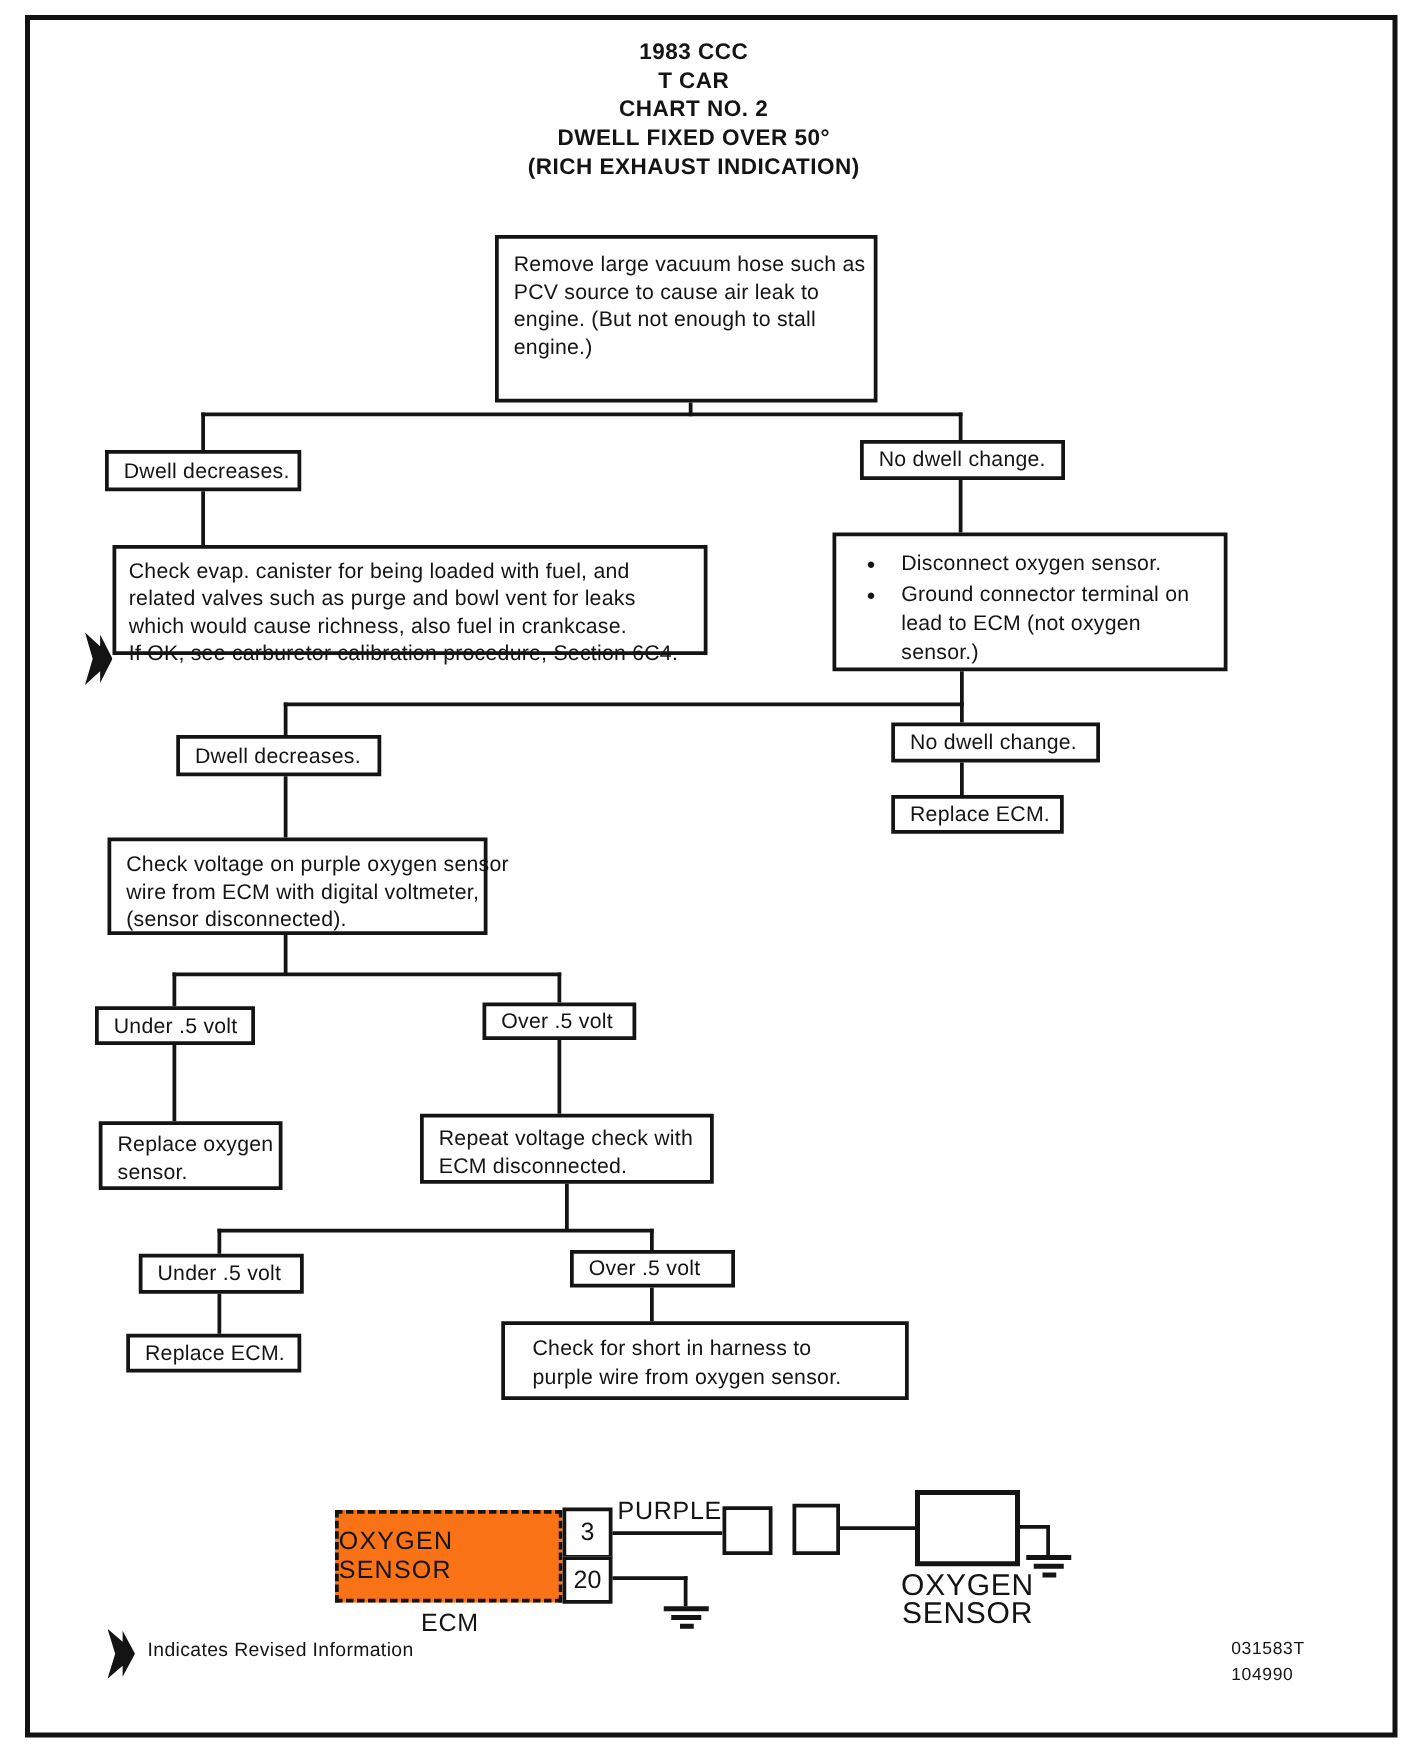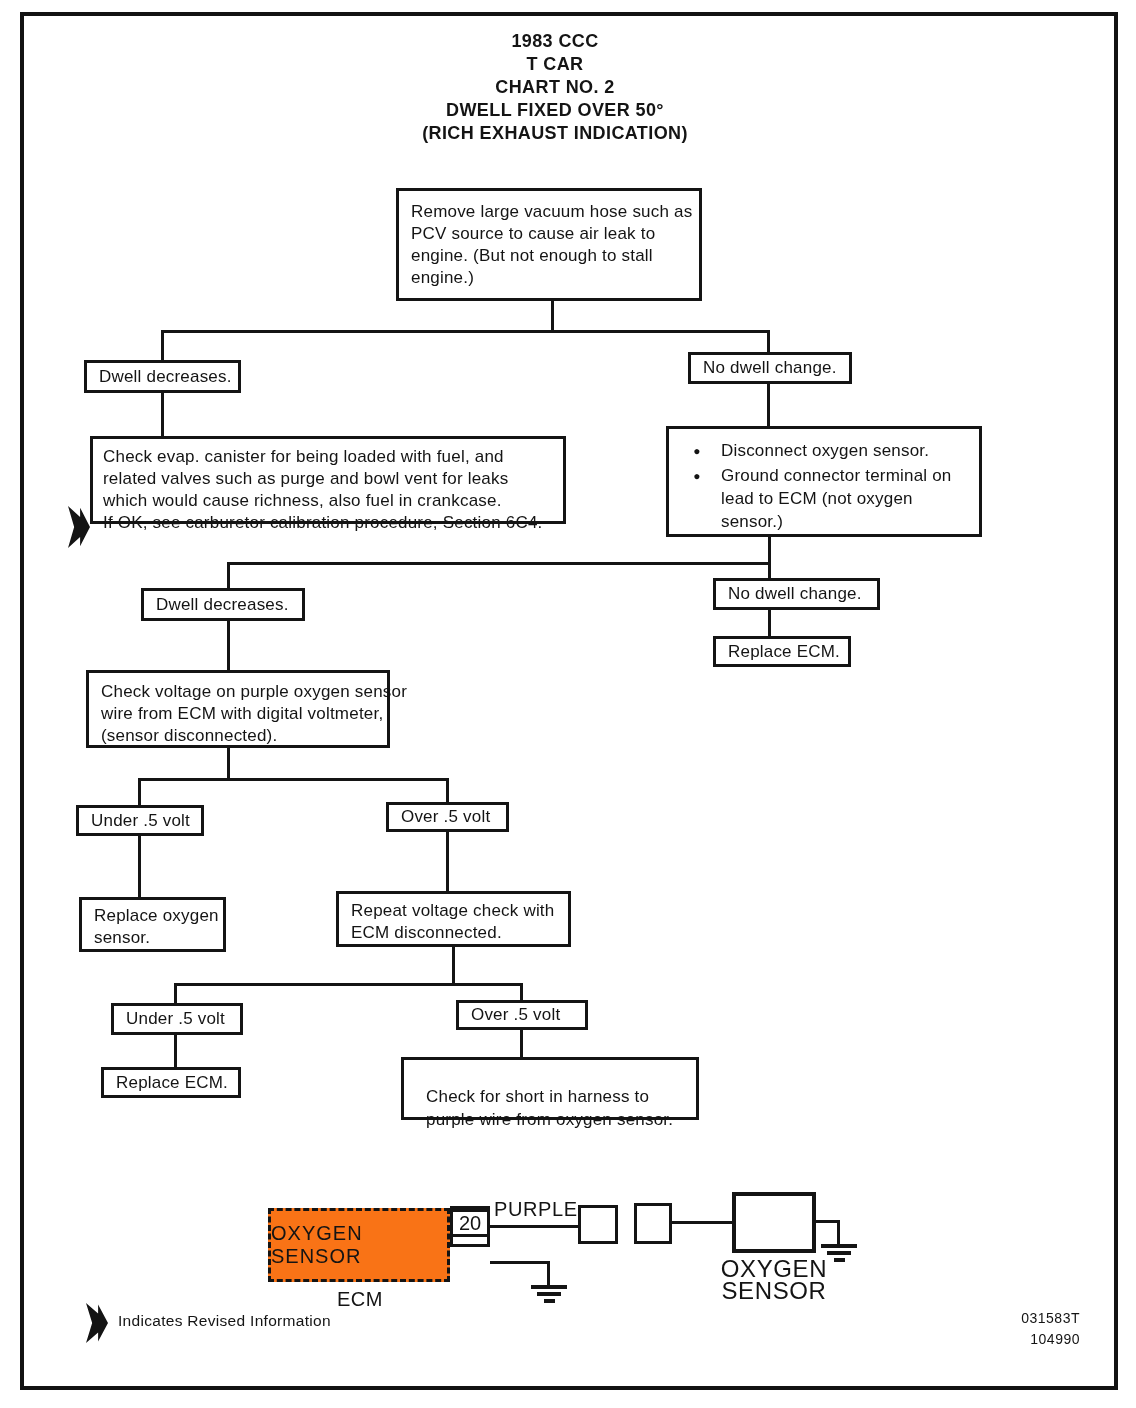--- a/index.html
+++ b/index.html
@@ -46,21 +46,21 @@
   .gnd i { display: block; background: #141414; height: 4px; margin: 0 auto 3px auto; }
   .gnd .g1 { width: 36px; }
   .gnd .g2 { width: 24px; }
   .gnd .g3 { width: 11px; }
   .rev-arrow {
     position: absolute; background: #141414;
     clip-path: polygon(0% 0%, 55% 26%, 55% 4%, 100% 50%, 55% 96%, 55% 74%, 0% 100%, 28% 50%);
   }
   .diagram-label { position: absolute; font-size: 20px; letter-spacing: .6px; }
   .footer-note { position: absolute; font-size: 15.5px; letter-spacing: .3px; }
-  .codes { position: absolute; font-size: 14px; line-height: 21px; text-align: right; letter-spacing: .5px; }
+  .codes { position: absolute; font-size: 14px; line-height: 21px; text-align: left; letter-spacing: .5px; }
 </style>
 </head>
 <body>
 
 <div class="frame"></div>
 
 <div class="title-block">
   <div>1983 CCC</div>
   <div>T CAR</div>
   <div>CHART NO. 2</div>
@@ -85,21 +85,21 @@
 <div class="ln" style="left:446px;top:778px;width:3px;height:26px"></div>
 <div class="ln" style="left:138px;top:835px;width:3px;height:64px"></div>
 <div class="ln" style="left:446px;top:831px;width:3px;height:62px"></div>
 <div class="ln" style="left:452px;top:946px;width:3px;height:39px"></div>
 <div class="ln" style="left:174px;top:983px;width:349px;height:3px"></div>
 <div class="ln" style="left:174px;top:983px;width:3px;height:22px"></div>
 <div class="ln" style="left:520px;top:983px;width:3px;height:19px"></div>
 <div class="ln" style="left:174px;top:1034px;width:3px;height:35px"></div>
 <div class="ln" style="left:520px;top:1029px;width:3px;height:30px"></div>
 
-<div class="bx" style="left:396px;top:188px;width:306px;height:113px;padding:10px 12px;line-height:22px">
+<div class="bx" style="left:396px;top:188px;width:306px;height:134px;padding:10px 12px;line-height:22px">
   <div class="bx-line">Remove large vacuum hose such as</div>
   <div class="bx-line">PCV source to cause air leak to</div>
   <div class="bx-line">engine. (But not enough to stall</div>
   <div class="bx-line">engine.)</div>
 </div>
 
 <div class="bx bx-small" style="left:84px;top:360px;width:157px;height:33px">
   <span>Dwell decreases.</span>
 </div>
 
@@ -168,36 +168,36 @@
 </div>
 
 <div class="bx bx-small" style="left:456px;top:1000px;width:132px;height:30px">
   <span>Over .5 volt</span>
 </div>
 
 <div class="bx bx-small" style="left:101px;top:1067px;width:140px;height:31px">
   <span>Replace ECM.</span>
 </div>
 
-<div class="bx" style="left:401px;top:1057px;width:298px;height:63px;padding:25px 12px 7px 22px;line-height:23px">
+<div class="bx" style="left:401px;top:1057px;width:326px;height:63px;padding:7px 12px 7px 22px;line-height:23px">
   <div class="bx-line">Check for short in harness to</div>
   <div class="bx-line">purple wire from oxygen sensor.</div>
 </div>
 
 <div class="rev-arrow" style="left:68px;top:506px;width:22px;height:42px"></div>
 
 <div class="dashed-box" style="left:268px;top:1208px;width:182px;height:74px">
   <span>OXYGEN SENSOR</span>
 </div>
 <div class="diagram-label" style="left:300px;top:1288px;width:120px;text-align:center">ECM</div>
 
 <div class="solid-box" style="left:450px;top:1206px;width:40px;height:41px">
   <span>3</span>
 </div>
-<div class="solid-box" style="left:450px;top:1209px;width:40px;height:28px">
+<div class="solid-box" style="left:450px;top:1245px;width:40px;height:38px">
   <span>20</span>
 </div>
 
 <div class="diagram-label" style="left:494px;top:1198px">PURPLE</div>
 
 <div class="ln" style="left:490px;top:1225px;width:88px;height:3px"></div>
 <div class="solid-box" style="left:578px;top:1205px;width:40px;height:39px"></div>
 <div class="solid-box" style="left:634px;top:1203px;width:38px;height:41px"></div>
 <div class="ln" style="left:672px;top:1221px;width:60px;height:3px"></div>
 <div class="solid-box" style="left:732px;top:1192px;width:84px;height:61px;border-width:4px"></div>

